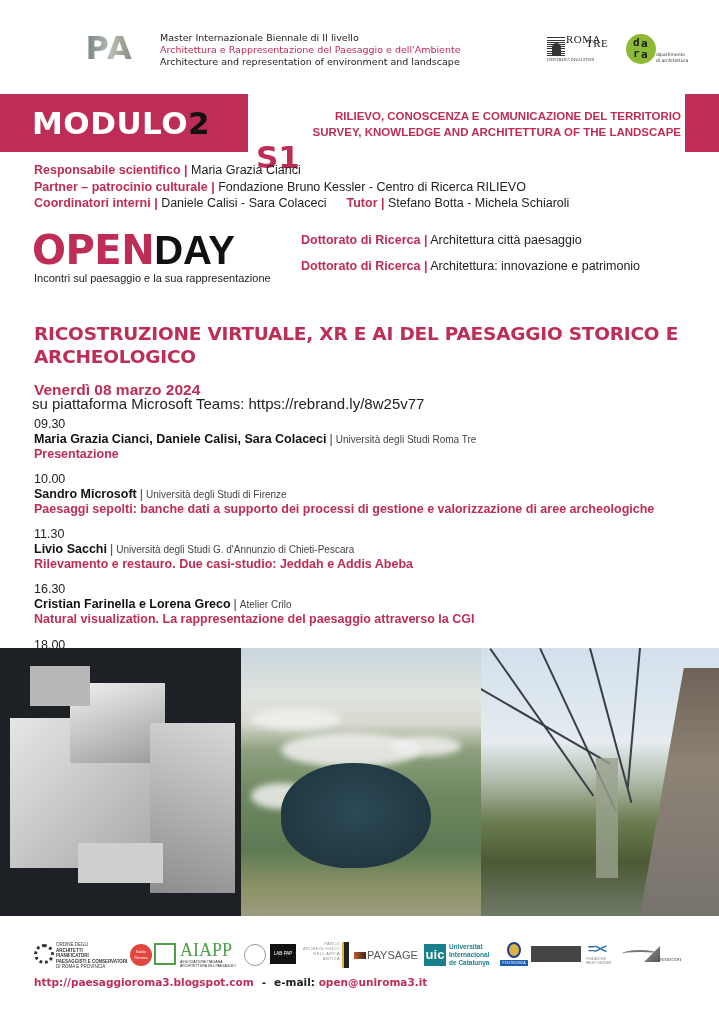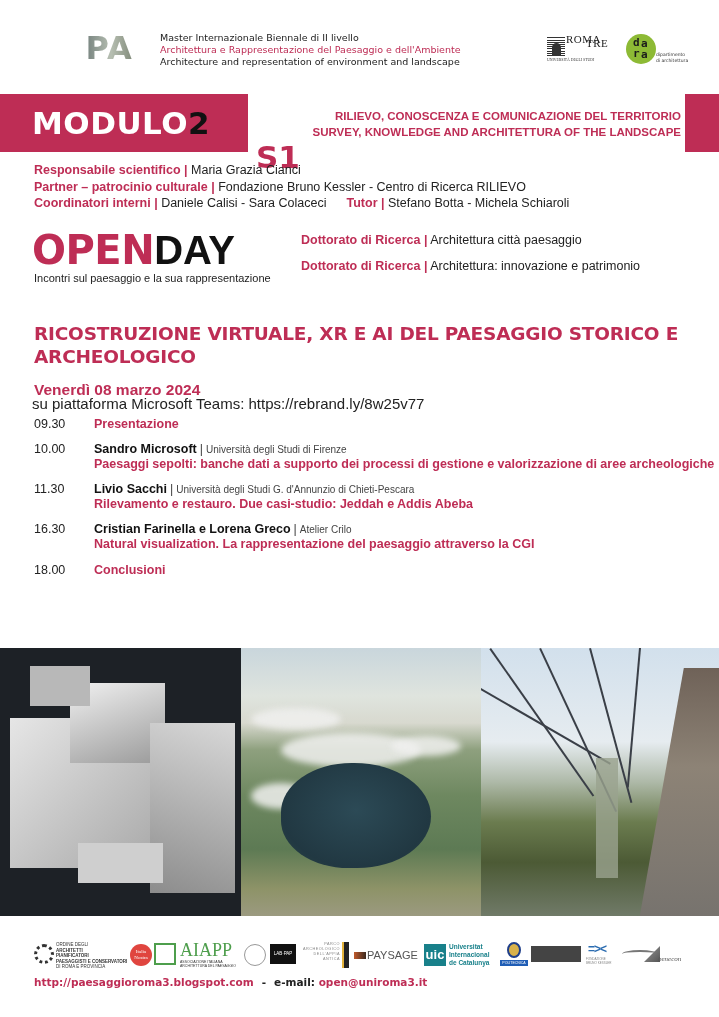--- a/index.html
+++ b/index.html
@@ -51,21 +51,21 @@
   .dott { left: 301px; font-size: 12.5px; line-height: 16px; white-space: nowrap; }
   .dott b { color: #BE2D55; }
 
   
   .evtitle { left: 34px; top: 322px; width: 660px; font-weight: bold; font-size: 18.5px; line-height: 23px; color: #BE2D55; font-family: "DejaVu Sans", sans-serif; letter-spacing: -0.2px; }
   .date { left: 34px; top: 381px; font-size: 15.5px; line-height: 18px; color: #BE2D55; font-weight: bold; }
   .platform { left: 32px; top: 397px; font-size: 15px; line-height: 13px; color: #222; white-space: nowrap; }
 
   
   .prog { left: 34px; top: 417px; width: 670px; }
-  .item { display: flex; margin-bottom: 10px; }
+  .item { display: flex; margin-bottom: 10px; flex-direction: column; }
   .item .time { width: 60px; font-size: 12.5px; line-height: 15px; color: #222; flex: none; }
   .item .body { flex: 1; }
   .item .speaker { font-size: 12.5px; line-height: 15px; white-space: nowrap; }
   .item .speaker b { color: #111; }
   .item .speaker .sep { color: #444; margin: 0 3px; }
   .item .speaker .aff { font-size: 10px; color: #444; }
   .item .talk { font-size: 12.5px; line-height: 15px; color: #BE2D55; font-weight: bold; white-space: nowrap; }
   .item.last .time, .item.last .talk { line-height: 16px; }
 
   
@@ -136,20 +136,21 @@
 <div class="abs dott" style="top:258px"><b>Dottorato di Ricerca |</b> <span>Architettura: innovazione e patrimonio</span></div>
 
 <div class="abs evtitle">RICOSTRUZIONE VIRTUALE, XR E AI DEL PAESAGGIO STORICO E ARCHEOLOGICO</div>
 <div class="abs date">Venerdì 08 marzo 2024</div>
 <div class="abs platform">su piattaforma Microsoft Teams: https://rebrand.ly/8w25v77</div>
 
 <div class="abs prog">
   <div class="item">
     <div class="time">09.30</div>
     <div class="body">
+      <div class="speaker"><b>Maria Grazia Cianci, Daniele Calisi, Sara Colaceci</b><span class="sep">|</span><span class="aff">Università degli Studi Roma Tre</span></div>
       <div class="talk">Presentazione</div>
     </div>
   </div>
   <div class="item">
     <div class="time">10.00</div>
     <div class="body">
       <div class="speaker"><b>Sandro Microsoft</b><span class="sep">|</span><span class="aff">Università degli Studi di Firenze</span></div>
       <div class="talk">Paesaggi sepolti: banche dati a supporto dei processi di gestione e valorizzazione di aree archeologiche</div>
     </div>
   </div>

